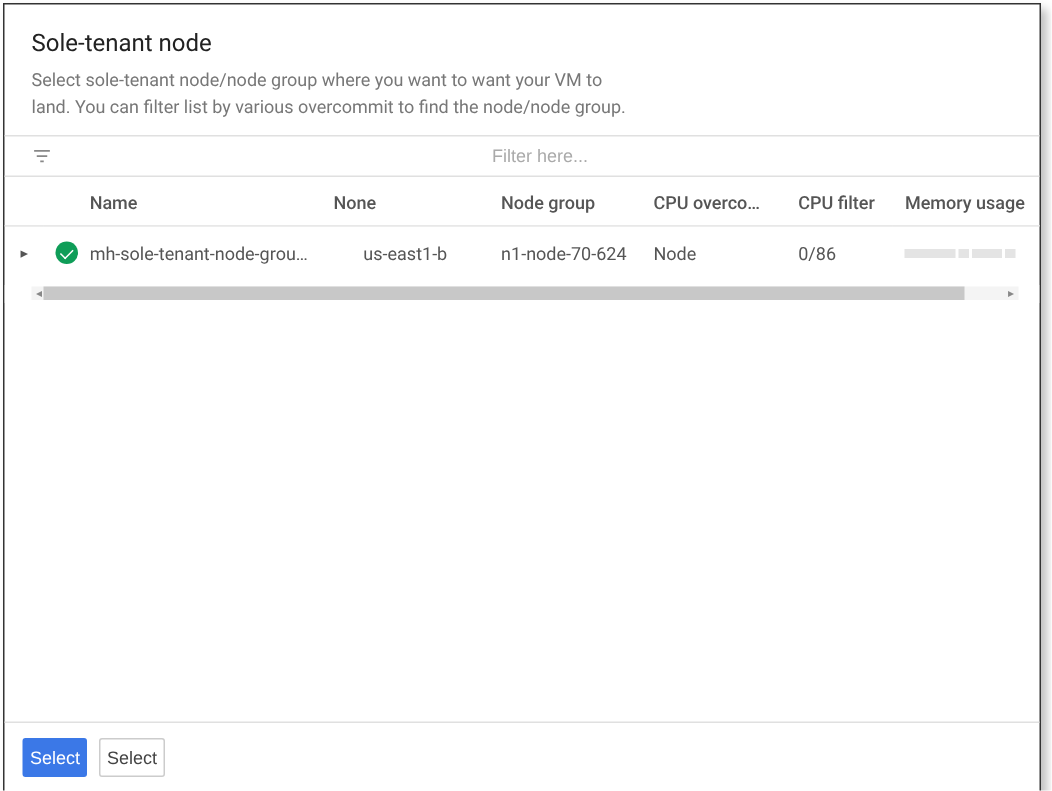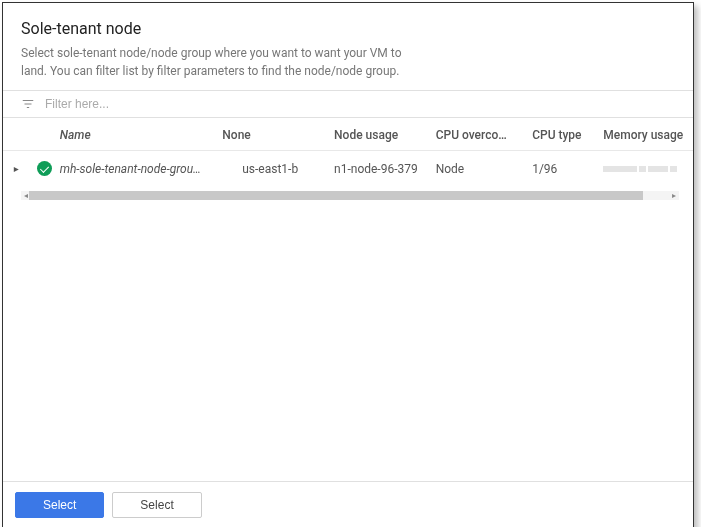--- a/index.html
+++ b/index.html
@@ -54,20 +54,21 @@
       color: #888;
       flex-shrink: 0;
     }
     .filter-input {
       border: none;
       outline: none;
       font-size: 12px;
       color: #6d28d9;
       width: 100%;
       background: transparent;
+      text-align: center;
     }
     .filter-input::placeholder {
       color: #aaa;
     }
     .table-wrap {
       overflow-x: hidden;
       flex-shrink: 0;
     }
     .table {
       width: 760px;
@@ -89,21 +90,21 @@
     .table td {
       padding: 10px 8px;
       color: #555;
       white-space: nowrap;
       overflow: hidden;
       text-overflow: ellipsis;
       vertical-align: middle;
     }
     .col-expand { width: 26px; }
     .col-status { width: 22px; padding-left:0; padding-right:0;}
-    .col-name { width: 160px; font-style: italic; }
+    .col-name { width: 160px; }
     .col-zone { width: 110px; text-align: center; }
     .col-nodetype { width: 100px; }
     .col-overcommit { width: 95px; }
     .col-cpuusage { width: 70px; }
     .col-memusage { width: 95px; margin-left: 34px; }
     .col-maint { width: 70px; }
     .expand-caret {
       color: #888;
       font-size: 10px;
       cursor: pointer;
@@ -179,75 +180,75 @@
       flex: 1;
     }
     .footer {
       border-top: 1px solid #e0e0e0;
       padding: 10px 12px;
       display: flex;
       gap: 8px;
     }
     .btn {
       font-size: 12px;
-      padding: 5px 27px;
+      padding: 5px 4px;
       border-radius: 2px;
       cursor: pointer;
       border: 1px solid #ccc;
       background: #fff;
       color: #444;
     }
     .btn-primary {
       background: #3b78e7;
       border: 1px solid #3b78e7;
       color: #fff;
     }
   </style>
 </head>
 <body>
 
 <div class="dialog">
   <div class="header">
     <div class="title">Sole-tenant node</div>
-    <div class="description">Select sole-tenant node/node group where you want to want your VM to land. You can filter list by filter parameters to find the node/node group.</div>
+    <div class="description">Select sole-tenant node/node group where you want to want your VM to land. You can filter list by various overcommit to find the node/node group.</div>
   </div>
 
   <div class="filter-bar">
     <svg class="filter-icon" viewBox="0 0 24 24" fill="currentColor">
       <path d="M3 5h18v2H3V5zm3 6h12v2H6v-2zm4 6h4v2h-4v-2z"></path>
     </svg>
     <input class="filter-input" type="text" placeholder="Filter here..." style="">
   </div>
 
   <div class="table-wrap">
     <table class="table">
       <thead>
         <tr>
           <th class="col-expand"></th>
           <th class="col-status"></th>
           <th class="col-name">Name</th>
           <th class="col-zone">None</th>
-          <th class="col-nodetype">Node usage</th>
+          <th class="col-nodetype">Node group</th>
           <th class="col-overcommit">CPU overcommit</th>
-          <th class="col-cpuusage">CPU type</th>
+          <th class="col-cpuusage">CPU filter</th>
           <th class="col-memusage">Memory usage</th>
           <th class="col-maint">Maintenance</th>
         </tr>
       </thead>
       <tbody>
         <tr>
           <td class="col-expand expand-caret">▸</td>
           <td class="col-status">
             <span class="status-ok"></span>
           </td>
           <td class="col-name">mh-sole-tenant-node-group...</td>
           <td class="col-zone">us-east1-b</td>
-          <td class="col-nodetype">n1-node-96-379</td>
+          <td class="col-nodetype">n1-node-70-624</td>
           <td class="col-overcommit">Node</td>
-          <td class="col-cpuusage">1/96</td>
+          <td class="col-cpuusage">0/86</td>
           <td class="col-memusage">
             <div class="mem-bar">
               <div class="mem-seg s1"></div>
               <div class="mem-seg s2"></div>
               <div class="mem-seg s3"></div>
               <div class="mem-seg s4"></div>
             </div>
           </td>
           <td class="col-maint">Default</td>
         </tr>

